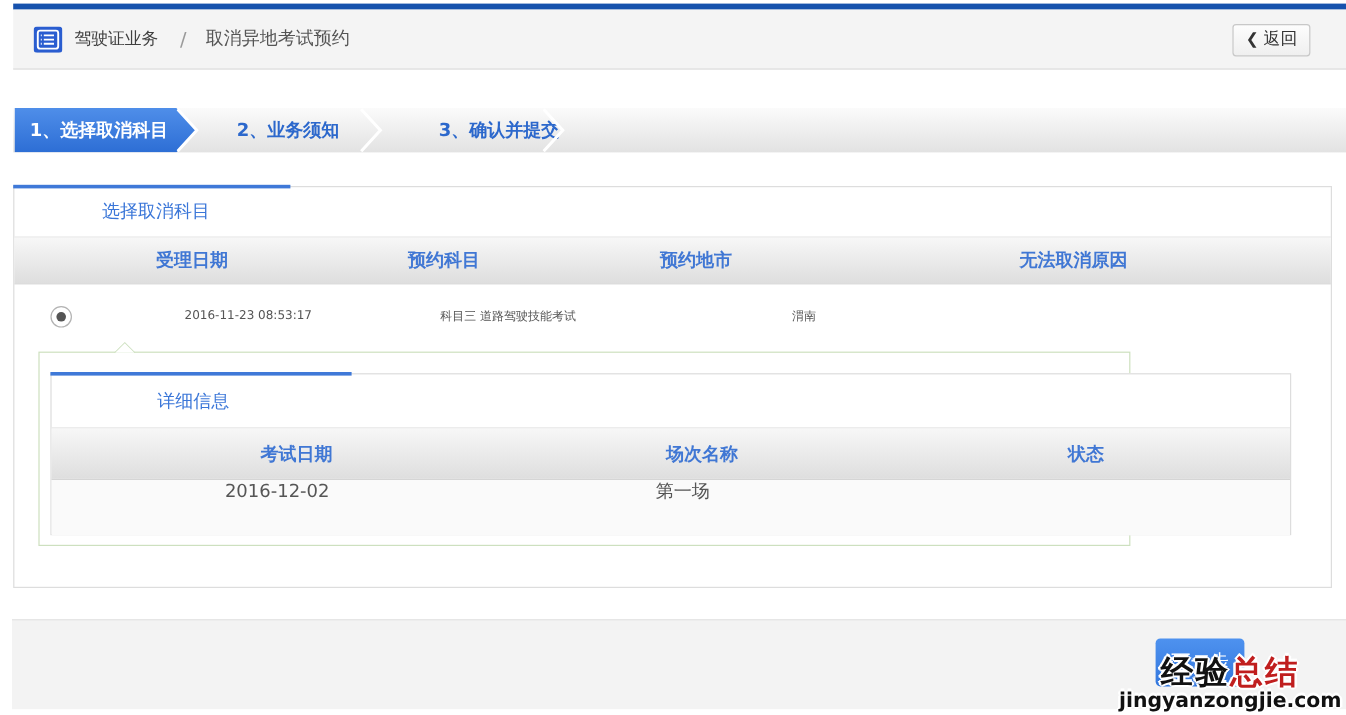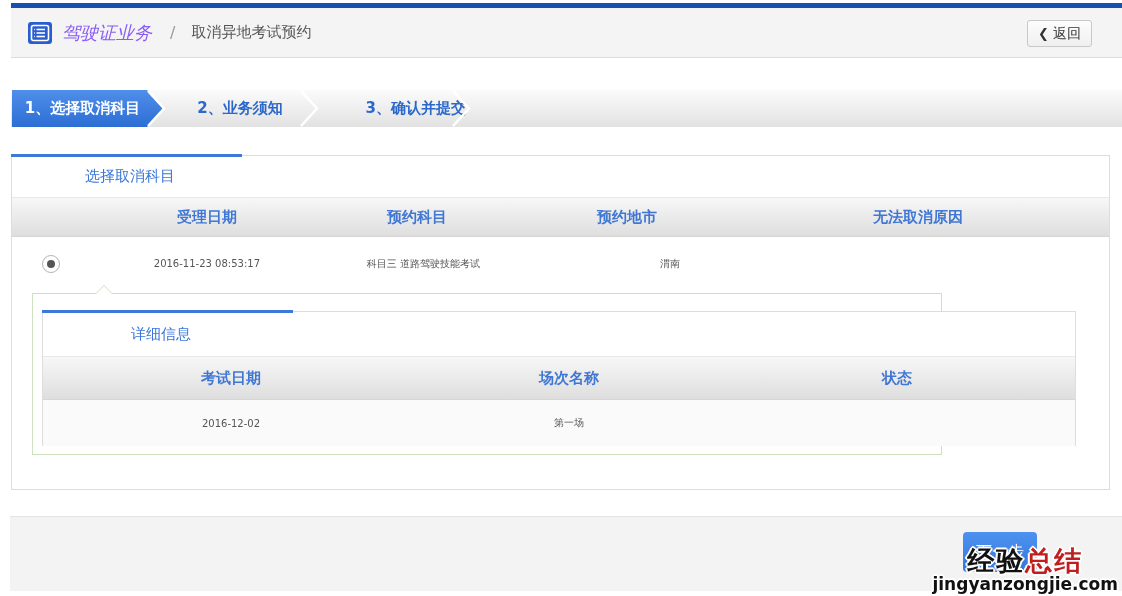--- a/index.html
+++ b/index.html
@@ -7,21 +7,21 @@
     width:1122px;height:596px;position:relative;overflow:hidden;
     background:#ffffff;
     font-family:"DejaVu Sans","Liberation Sans",sans-serif;
     -webkit-font-smoothing:antialiased;
   }
   
   .topbar{position:absolute;left:11px;right:0;top:3px;height:5px;background:#1652ad;}
   .header{position:absolute;left:11px;right:0;top:8px;height:49px;background:#f4f4f4;
     border-bottom:1px solid #dcdcdc;display:flex;align-items:center;}
   .hdr-icon{margin-left:17px;width:24px;height:22px;flex:0 0 auto;}
-  .hdr-title{margin-left:10px;font-size:18px;color:#8b5cf6;font-style:italic;}
+  .hdr-title{margin-left:10px;font-size:14px;color:#404040;}
   .hdr-sep{margin-left:18px;font-size:16px;color:#9a9a9a;}
   .hdr-sub{margin-left:16px;font-size:15px;color:#555;}
   .back-btn{position:absolute;right:30px;top:12px;height:27px;min-width:62px;box-sizing:border-box;
     border:1px solid #c8c8c8;border-radius:3px;background:linear-gradient(#fdfdfd,#efefef);
     font-size:14px;color:#333;line-height:25px;text-align:center;padding:0 10px;cursor:pointer;
     font-family:inherit;}
   .back-btn .chev{font-weight:bold;margin-right:4px;font-size:13px;}
   
   .steps{position:absolute;left:11px;right:0;top:90px;height:37px;
     background:linear-gradient(#fbfbfb,#e2e2e2);}
@@ -34,43 +34,43 @@
   .step-2{left:170px;width:140px;color:#2c68cc;}
   .step-3{left:330px;width:136px;color:#2c68cc;text-align:right;}
   .step-sep{position:absolute;top:90px;width:20px;height:37px;}
   
   .container{position:absolute;left:11px;top:155px;width:1099px;height:335px;box-sizing:border-box;
     background:#fff;border:1px solid #dddddd;}
   .tab-underline{position:absolute;left:-1px;top:-2px;width:231px;height:3px;background:#3f79d8;}
   .panel-tab-row{height:41px;border-bottom:1px solid #e8e8e8;position:relative;}
   .panel-tab-label{position:absolute;left:73px;top:0;line-height:41px;font-size:15px;color:#3a76d8;cursor:pointer;}
   .thead{display:flex;height:38px;line-height:38px;background:linear-gradient(#f7f7f7,#dedede);
-    border-bottom:1px solid #d5d5d5;font-size:15px;font-weight:bold;color:#4077d4;text-align:center;padding-left:47px;}
+    border-bottom:1px solid #d5d5d5;font-size:15px;font-weight:bold;color:#4077d4;text-align:center;}
   .trow{display:flex;height:53px;align-items:center;font-size:10px;color:#555;text-align:right;}
   .c1{flex:0 0 48px;}   .c2{flex:0 0 200px;} .c3{flex:0 0 220px;}
   .c4{flex:0 0 190px;}  .c5{flex:0 0 200px;} .c6{flex:1 1 auto;}
   .radio{display:inline-block;width:16px;height:16px;border:1px solid #b3b3b3;border-radius:50%;
     background:#fff;position:relative;vertical-align:middle;cursor:pointer;}
   .radio::after{content:"";position:absolute;left:4px;top:4px;width:8px;height:8px;border-radius:50%;
     background:#555;}
   
   .green-panel{position:absolute;left:20px;top:137px;width:910px;height:162px;box-sizing:border-box;
     border:1px solid #cde0bf;background:#fff;}
   .green-panel::before{content:"";position:absolute;left:62px;top:-18px;border:9px solid transparent;
     border-bottom-color:#cde0bf;}
   .green-panel::after{content:"";position:absolute;left:63px;top:-16px;border:8px solid transparent;
     border-bottom-color:#ffffff;}
   .detail-box{position:absolute;left:9px;top:17px;width:1034px;height:135px;box-sizing:border-box;
     border:1px solid #dddddd;background:#fff;}
   .detail-underline{position:absolute;left:-1px;top:-2px;width:251px;height:3px;background:#3f79d8;}
   .detail-tab-row{height:44px;border-bottom:1px solid #e8e8e8;position:relative;}
   .detail-tab-label{position:absolute;left:88px;top:0;line-height:44px;font-size:15px;color:#3a76d8;cursor:pointer;}
   .dthead{display:flex;height:42px;line-height:42px;background:linear-gradient(#f7f7f7,#dedede);
-    border-bottom:1px solid #d5d5d5;font-size:15px;font-weight:bold;color:#4077d4;text-align:center;}
-  .dtrow{display:flex;height:46px;align-items:center;background:#fafafa;font-size:10px;color:#555;text-align:center;}
+    border-bottom:1px solid #d5d5d5;font-size:15px;font-weight:bold;color:#4077d4;text-align:center;padding-left:16px;}
+  .dtrow{display:flex;height:46px;background:#fafafa;font-size:15px;color:#555;text-align:center;}
   .d1{flex:0 0 376px;} .d2{flex:0 0 300px;} .d3{flex:1 1 auto;}
   
   .footer{position:absolute;left:10px;right:0;top:516px;height:74px;background:#f3f3f3;
     border-top:1px solid #e3e3e3;}
   .next-btn{position:absolute;left:963px;top:532px;width:74px;height:40px;border:none;border-radius:4px;
     background:linear-gradient(#4e92ef,#3276dd);color:#fff;font-size:16px;cursor:pointer;
     font-family:inherit;}
   
   .watermark{position:absolute;right:4px;bottom:3px;text-align:center;z-index:9;pointer-events:none;}
   .wm-line1{font-size:27px;font-weight:bold;letter-spacing:2px;line-height:28px;

